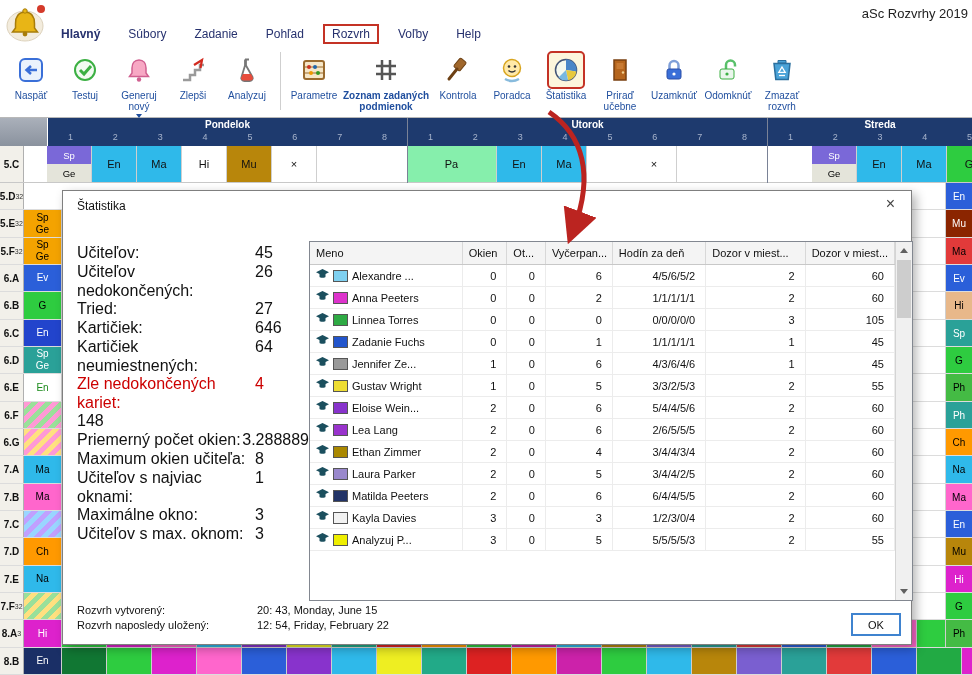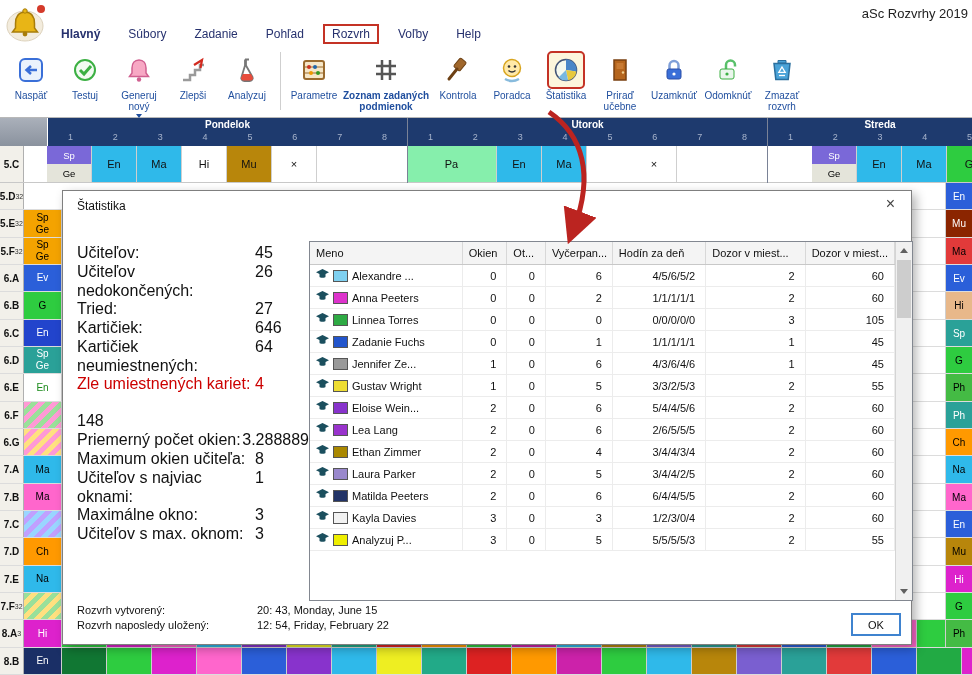--- a/index.html
+++ b/index.html
@@ -487,21 +487,21 @@
             <span class="stat-label">Kartičiek:</span>
             <span class="stat-value">646</span>
           </div>
           <div class="stat-row">
             <span class="stat-label">Kartičiek neumiestnených:</span>
             <span class="stat-value">64</span>
           </div>
         </div>
         <div class="stat-group" style="color: rgb(204, 0, 0);">
           <div class="stat-row">
-            <span class="stat-label">Zle umiestnených kariet:</span>
+            <span class="stat-label">Zle nedokončených kariet:</span>
             <span class="stat-value">4</span>
           </div>
         </div>
         <div class="stat-group">
           <div class="stat-row">
             <span class="stat-value">148</span>
           </div>
           <div class="stat-row">
             <span class="stat-label">Priemerný počet okien:</span>
             <span class="stat-value">3.288889</span>

